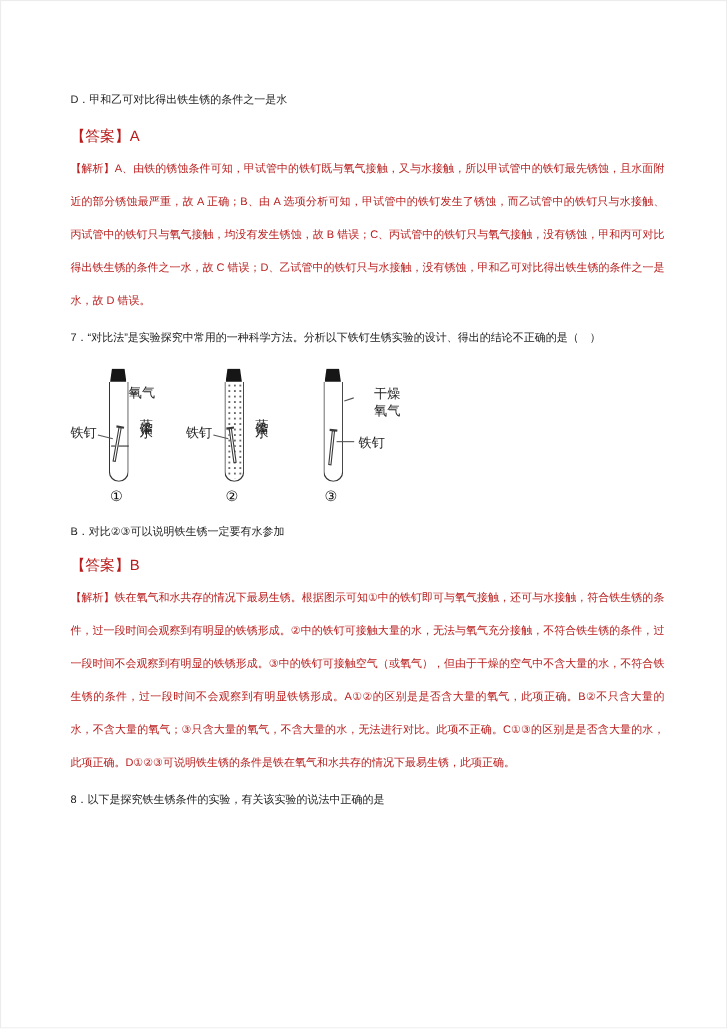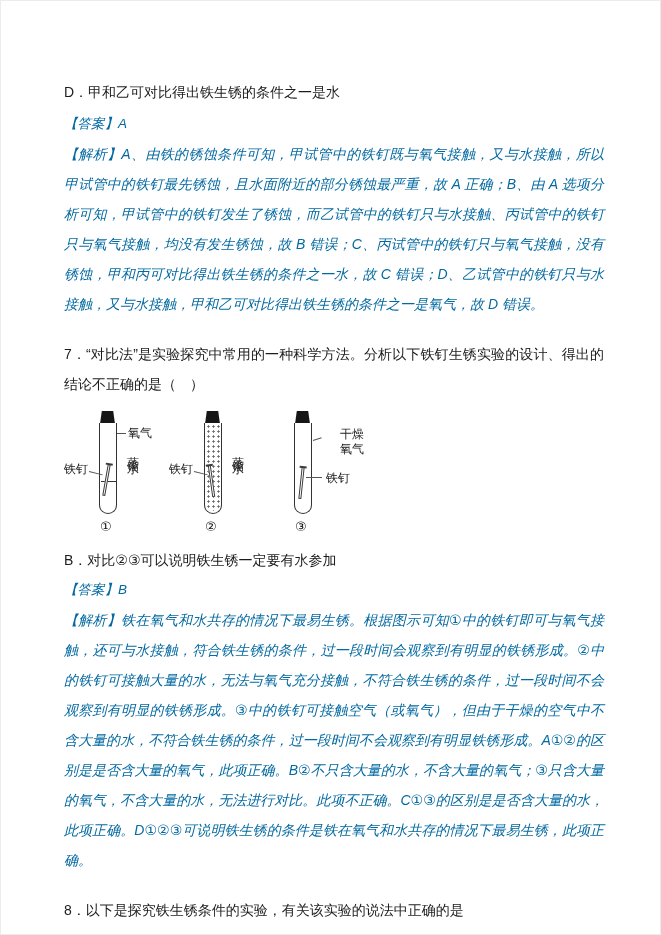--- a/index.html
+++ b/index.html
@@ -7,25 +7,25 @@
     position:relative;
     width:661px;height:935px;
     box-sizing:border-box;
     padding:76px 56px 0 63px;
     border:1px solid #ececec;
     background:#fff;
     font-family:"Liberation Sans","DejaVu Sans",sans-serif;
     color:#1b1b1b;
     overflow:hidden;
   }
-  .para{font-size:14px;line-height:30px;text-align:justify;margin:0;}
+  .para{font-size:10px;line-height:30px;text-align:justify;margin:0;}
   .tight{line-height:26px;}
-  .red{color:#0369a1;font-style:italic;}
+  .red{color:#b91c1c;}
   .ans{font-size:13.5px;line-height:30px;margin:2px 0 0 0;}
-  .q{margin-top:20px;}
+  .q{margin-top:4px;}
   .opts{margin-top:4px;}
 
   
   .diagram{position:relative;width:320px;height:132px;margin:8px 0 8px 0;font-size:12px;color:#222;}
   .tube{
     position:absolute;width:16px;height:90px;
     border:1.5px solid #333;border-top:none;
     border-bottom-left-radius:9px;border-bottom-right-radius:9px;
     background:#fff;box-sizing:content-box;
   }
@@ -53,32 +53,32 @@
 </style>
 </head>
 <body>
 
 <div class="page">
 
   <p class="para">D．甲和乙可对比得出铁生锈的条件之一是水</p>
 
   <p class="ans red">【答案】A</p>
 
-  <p class="para red">【解析】A、由铁的锈蚀条件可知，甲试管中的铁钉既与氧气接触，又与水接触，所以甲试管中的铁钉最先锈蚀，且水面附近的部分锈蚀最严重，故 A 正确；B、由 A 选项分析可知，甲试管中的铁钉发生了锈蚀，而乙试管中的铁钉只与水接触、丙试管中的铁钉只与氧气接触，均没有发生锈蚀，故 B 错误；C、丙试管中的铁钉只与氧气接触，没有锈蚀，甲和丙可对比得出铁生锈的条件之一水，故 C 错误；D、乙试管中的铁钉只与水接触，又与水接触，甲和乙可对比得出铁生锈的条件之一是氧气，故 D 错误。</p>
+  <p class="para red">【解析】A、由铁的锈蚀条件可知，甲试管中的铁钉既与氧气接触，又与水接触，所以甲试管中的铁钉最先锈蚀，且水面附近的部分锈蚀最严重，故 A 正确；B、由 A 选项分析可知，甲试管中的铁钉发生了锈蚀，而乙试管中的铁钉只与水接触、丙试管中的铁钉只与氧气接触，均没有发生锈蚀，故 B 错误；C、丙试管中的铁钉只与氧气接触，没有锈蚀，甲和丙可对比得出铁生锈的条件之一水，故 C 错误；D、乙试管中的铁钉只与水接触，没有锈蚀，甲和乙可对比得出铁生锈的条件之一是水，故 D 错误。</p>
 
   <p class="para q">7．“对比法”是实验探究中常用的一种科学方法。分析以下铁钉生锈实验的设计、得出的结论不正确的是（　）</p>
 
   <div class="diagram">
 
     <div class="stopper" style="left:36px;top:4px;"></div>
     <div class="tube" style="left:35px;top:16px;"></div>
     <div class="waterline" style="left:36.5px;top:74px;width:16px;"></div>
     <div class="nail" style="left:41px;top:57px;transform:rotate(10deg);"></div>
     <div class="pl" style="left:53px;top:26px;width:9px;"></div>
-    <div class="dlabel" style="left:64px;top:18px;">氧气</div>
+    <div class="dlabel" style="left:53px;top:18px;">氧气</div>
     <div class="pl" style="left:25px;top:64px;width:14px;transform:rotate(14deg);"></div>
     <div class="dlabel" style="left:0px;top:54px;">铁钉</div>
     <div class="vlabel" style="left:62px;top:40px;">蒸馏水</div>
     <div class="tnum" style="left:36px;top:112px;">①</div>
 
     <div class="stopper" style="left:141px;top:4px;"></div>
     <div class="tube" style="left:140px;top:16px;"></div>
     <div class="dots" style="left:141.5px;top:17px;width:16px;height:87px;"></div>
     <div class="nail" style="left:146px;top:58px;transform:rotate(-8deg);"></div>
     <div class="pl" style="left:130px;top:64px;width:14px;transform:rotate(14deg);"></div>

